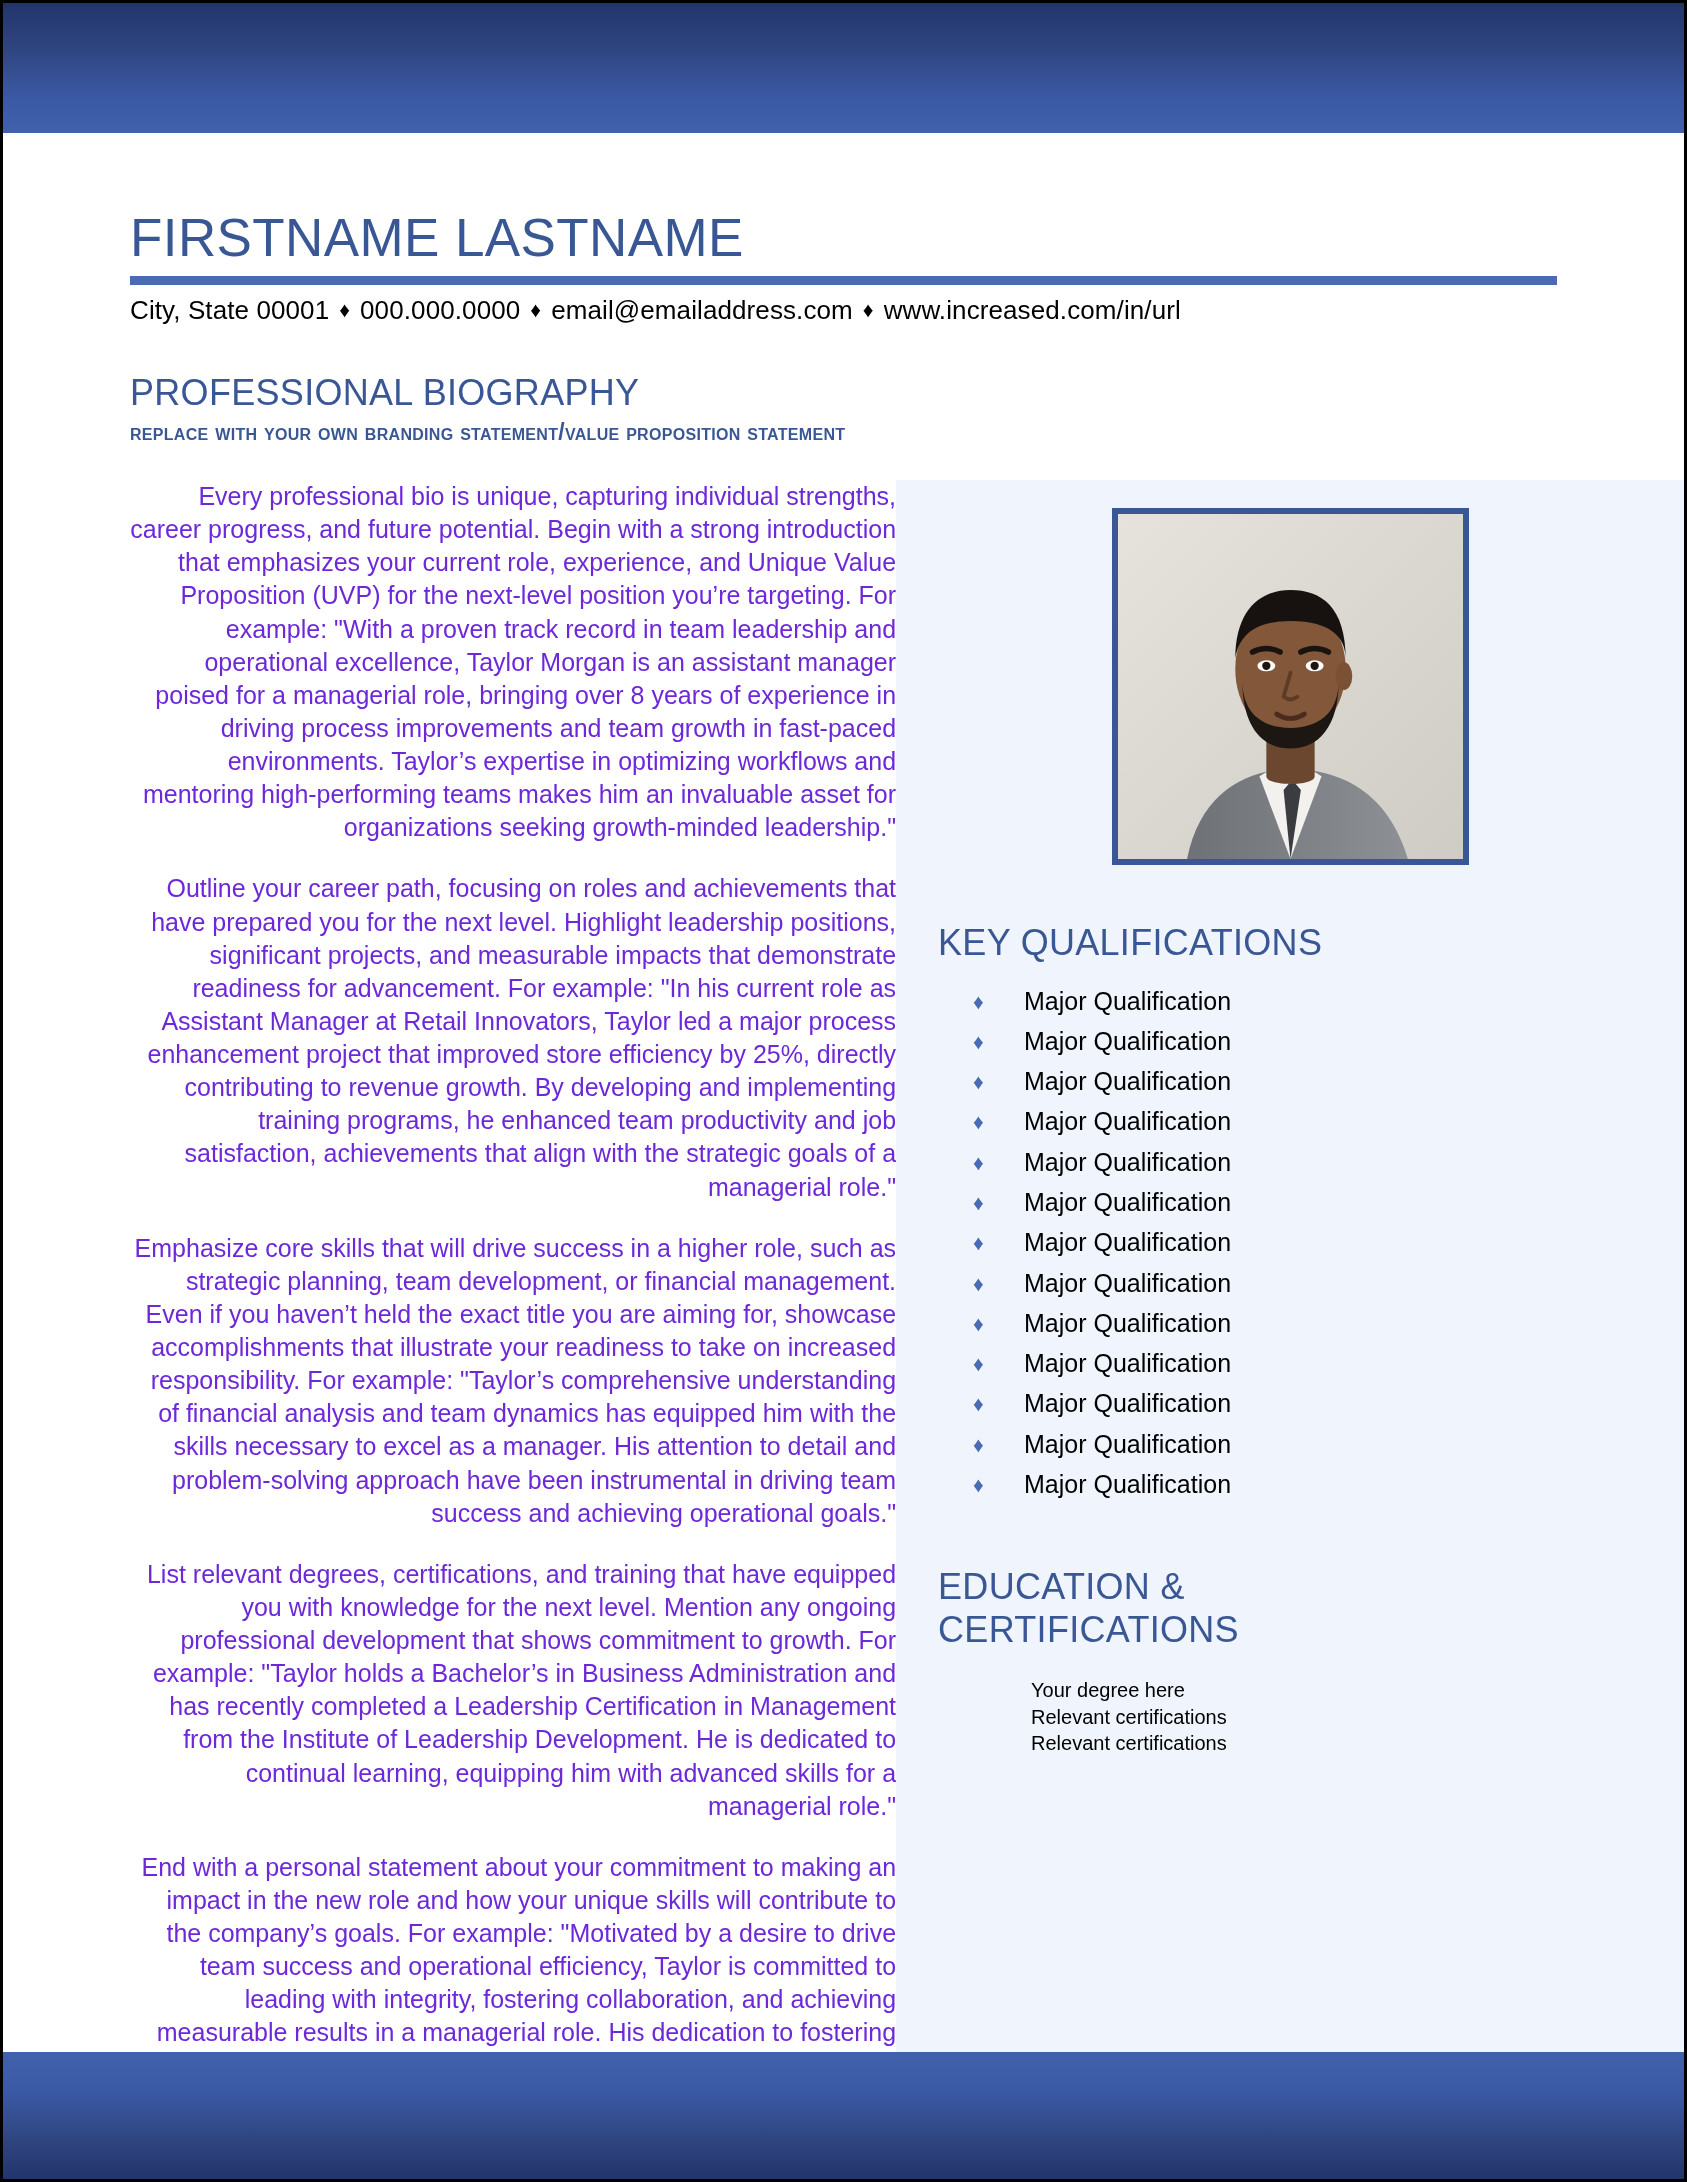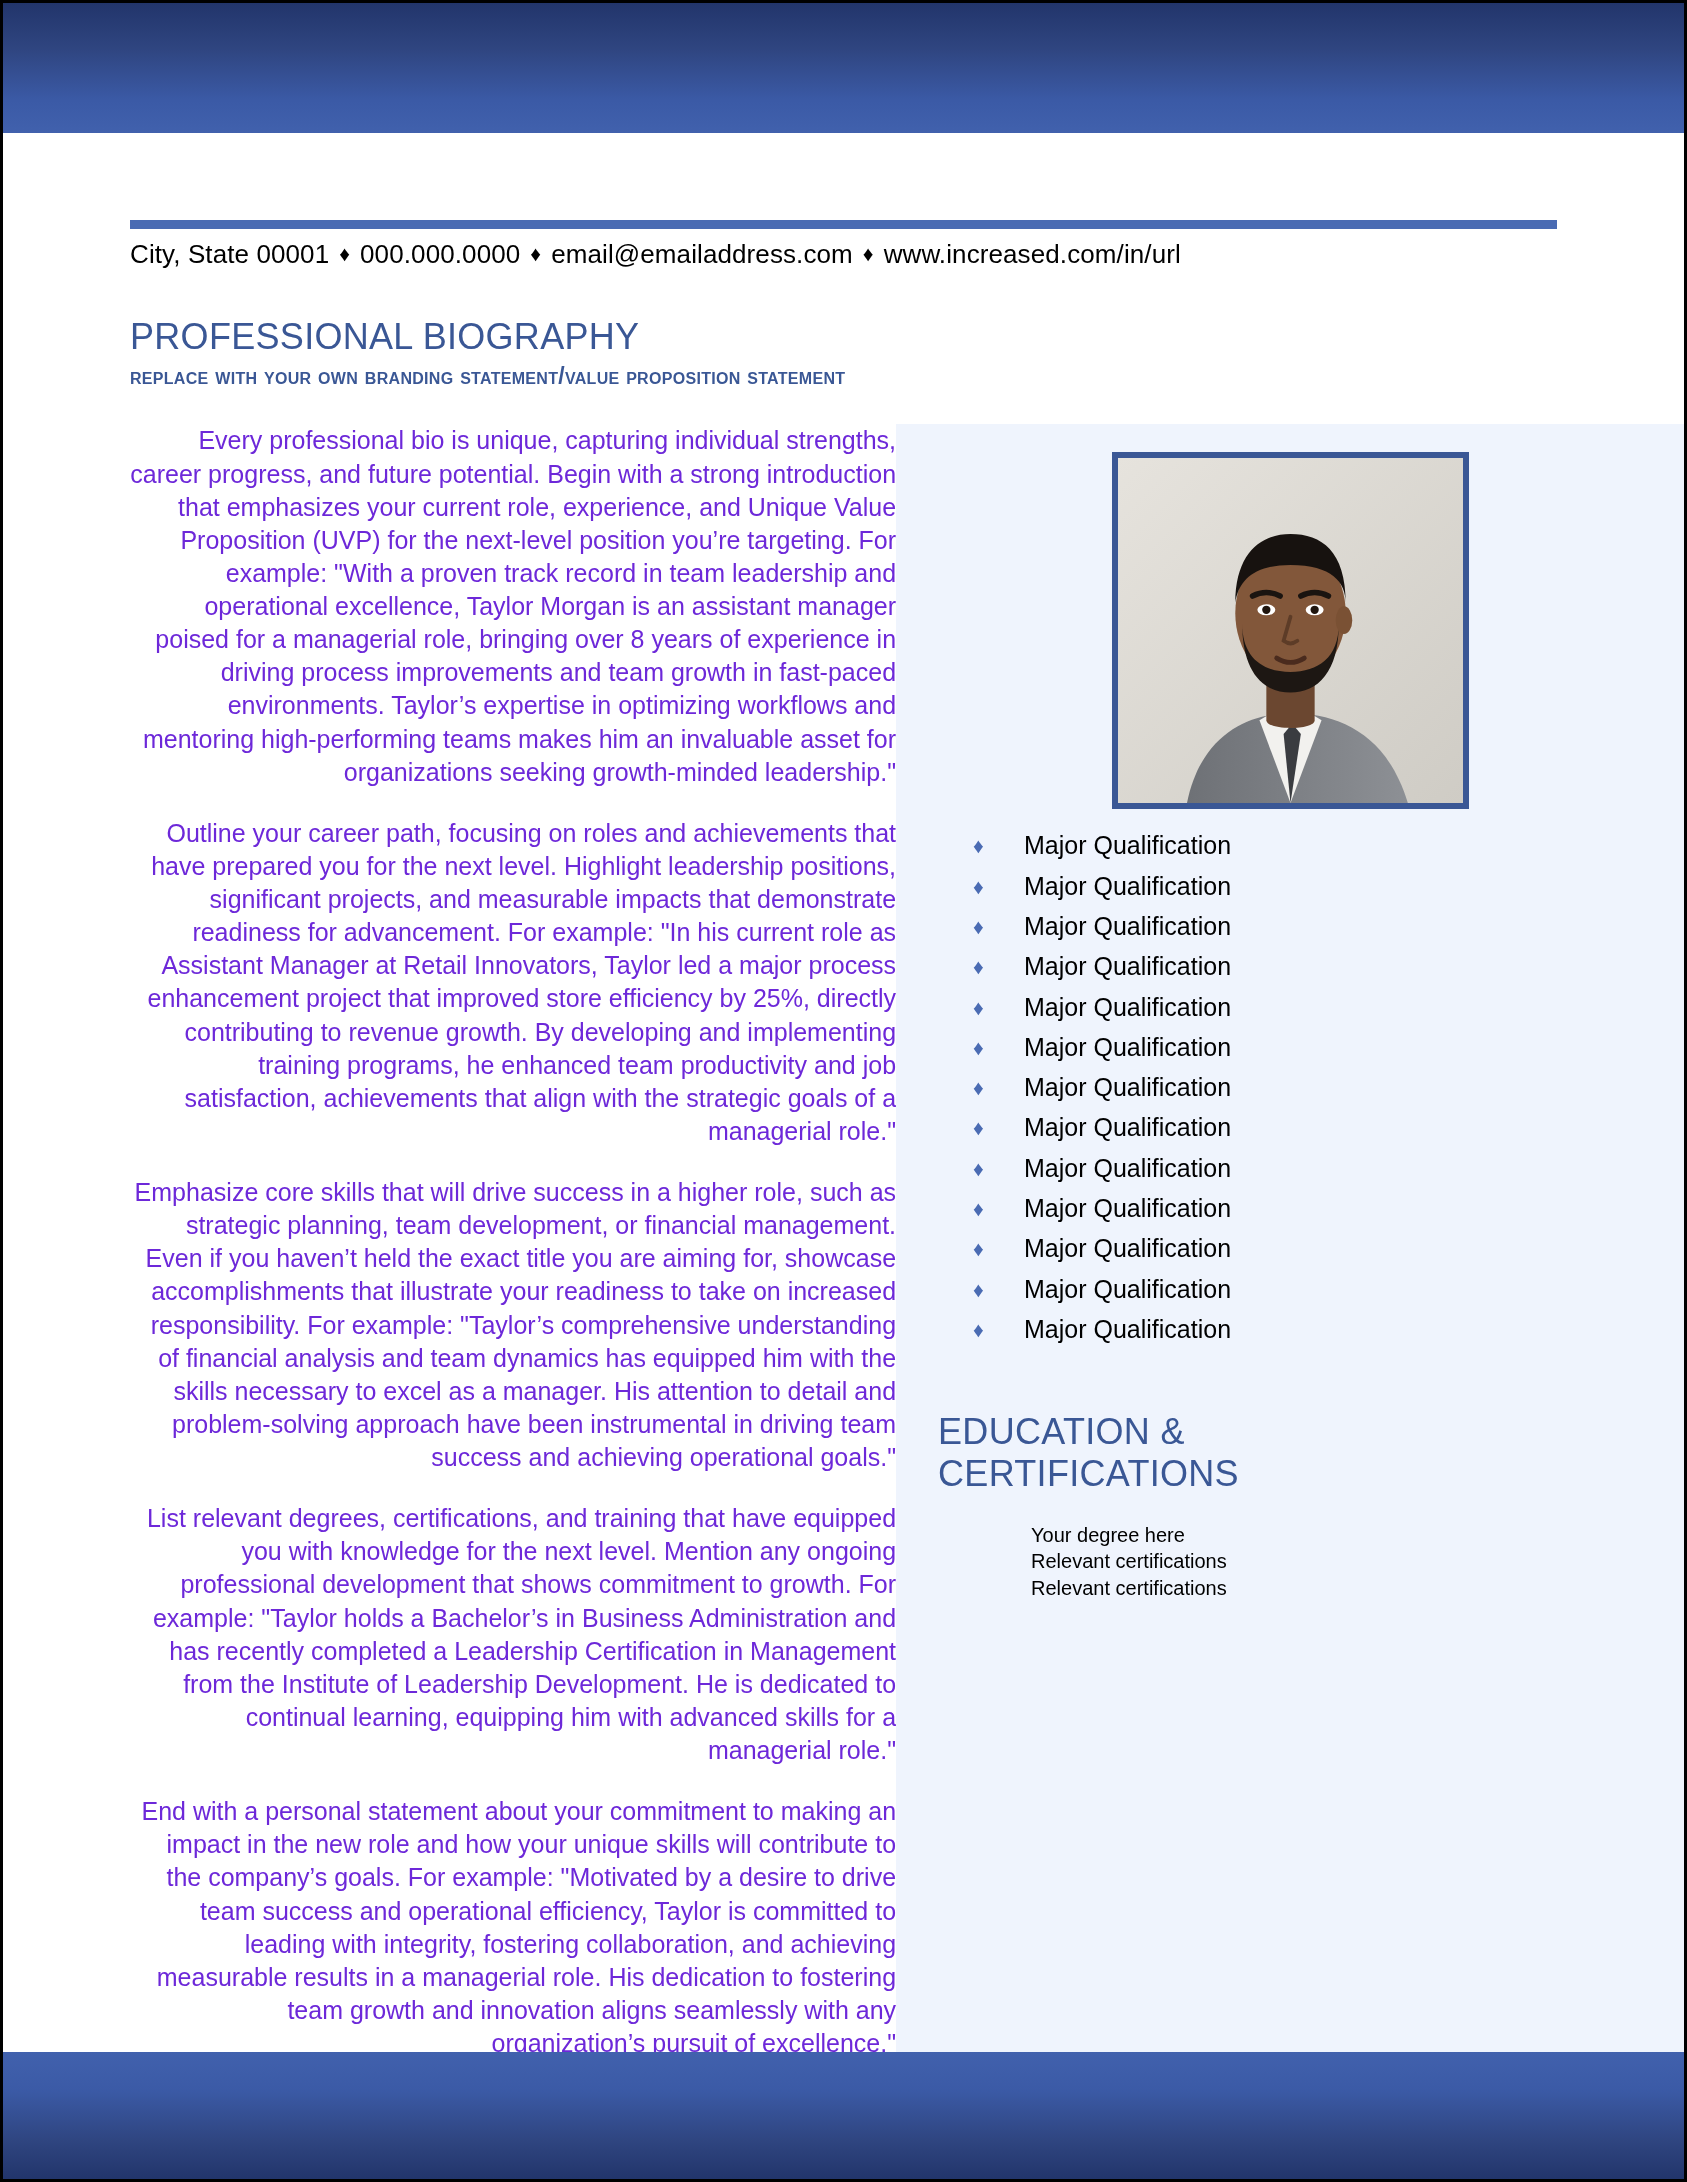--- a/index.html
+++ b/index.html
@@ -180,20 +180,21 @@
 </head>
 <body>
 
 <div class="page">
 
   <div class="band-top"></div>
 
   <div class="content">
 
     <div class="header">
+      <div class="name">FIRSTNAME LASTNAME</div>
       <div class="name-rule"></div>
       <div class="contact">
         <span>City, State 00001</span><span class="sep">♦</span><span>000.000.0000</span><span class="sep">♦</span><span>email@emailaddress.com</span><span class="sep">♦</span><span>www.increased.com/in/url</span>
       </div>
     </div>
 
     <div class="bio-head">
       <div class="sec-title">PROFESSIONAL BIOGRAPHY</div>
       <div class="sec-sub">Replace With Your Own Branding Statement/Value Proposition Statement</div>
     </div>
@@ -249,20 +250,21 @@
 
               <path d="M50 46 L48 53 Q50 54.5 52 53" stroke="#5d3c27" stroke-width="1.1" fill="none" stroke-linecap="round"></path>
 
               <path d="M46 58 Q50 60.5 54 58" stroke="#4a2b1e" stroke-width="1.4" fill="none" stroke-linecap="round"></path>
 
               <ellipse cx="65.5" cy="47" rx="2.4" ry="4" fill="#7a5134"></ellipse>
             </svg>
           </div>
         </div>
 
+        <div class="rt-title kq-head">KEY QUALIFICATIONS</div>
 
         <ul class="qual-list">
           <li class="qual-item">
               <span class="diamond">♦</span>
               <span>Major Qualification</span>
             </li>
           <li class="qual-item">
               <span class="diamond">♦</span>
               <span>Major Qualification</span>
             </li>

